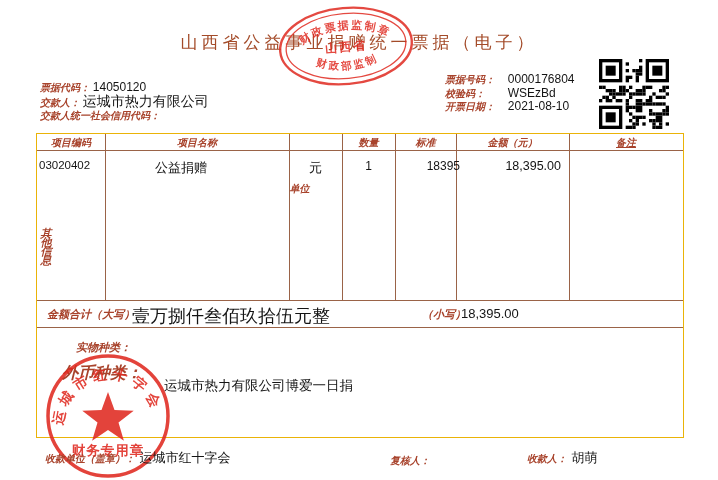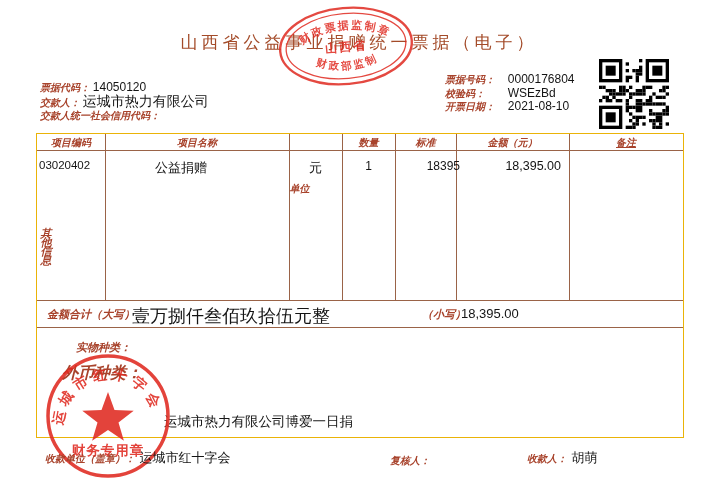--- a/index.html
+++ b/index.html
@@ -256,21 +256,21 @@
 
     <div class="abs lbl" style="left:10px;top:173px;font-size:11px;">金额合计（大写）</div>
     <div class="abs val" style="left:95px;top:170px;font-size:18px;">壹万捌仟叁佰玖拾伍元整</div>
     <div class="abs lbl" style="left:385px;top:173px;font-size:11px;">（小写）</div>
     <div class="abs val" style="left:424px;top:172px;font-size:13px;">18,395.00</div>
 
     <div class="abs lbl" style="left:39px;top:206px;font-size:11px;">实物种类：</div>
     <div class="abs val" style="left:100px;top:206px;"></div>
     <div class="abs lbl" style="left:25px;top:229px;font-size:16px;">外币种类：</div>
     <div class="abs val" style="left:82px;top:229px;"></div>
-    <div class="abs val" style="left:127px;top:243px;font-size:13.5px;margin-top:36px;">运城市热力有限公司博爱一日捐</div>
+    <div class="abs val" style="left:127px;top:243px;font-size:13.5px;">运城市热力有限公司博爱一日捐</div>
   </div>
 
   <div class="vert">其他信息</div>
 
   <svg class="roundstamp" width="128" height="128" viewBox="0 0 128 128">
     <circle cx="64" cy="64" r="60" fill="none" stroke="#e02a20" stroke-width="3.5"></circle>
     <defs>
       <path id="sealArc" d="M 26,99 A 46,46 0 1 1 102,99" fill="none"></path>
     </defs>
     <g transform="rotate(-8 64 64)">

